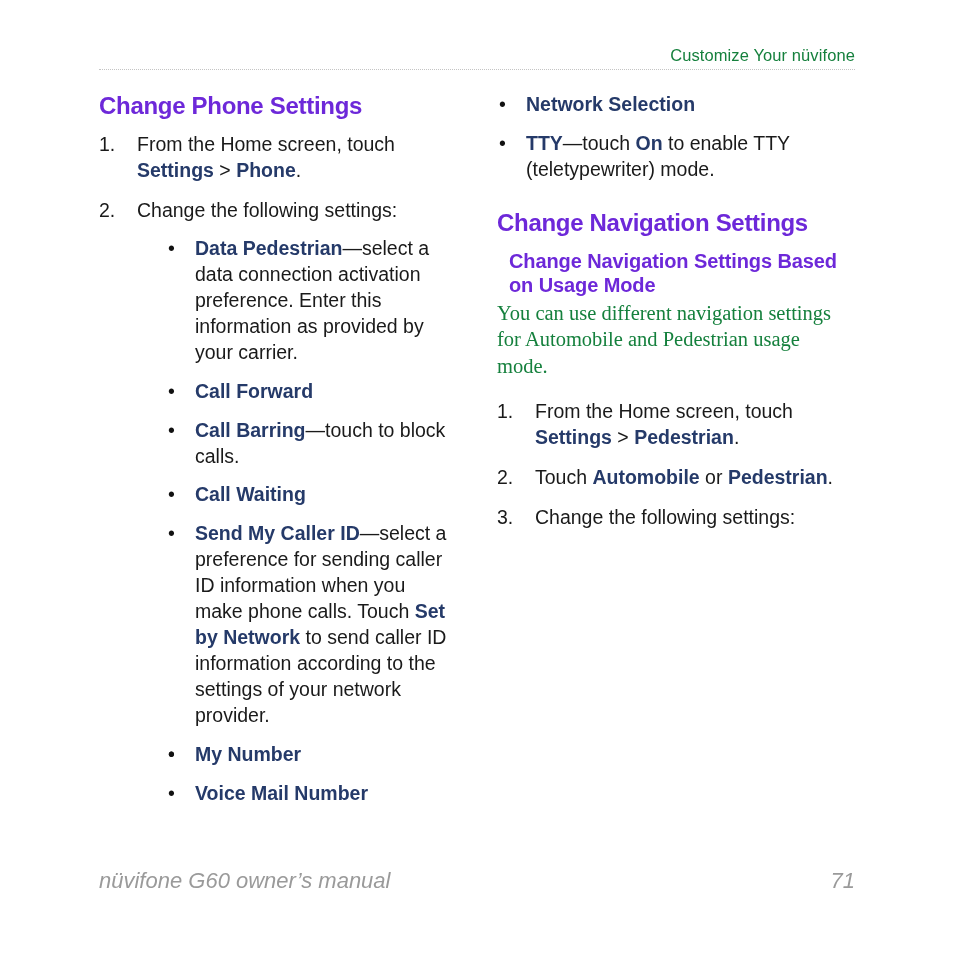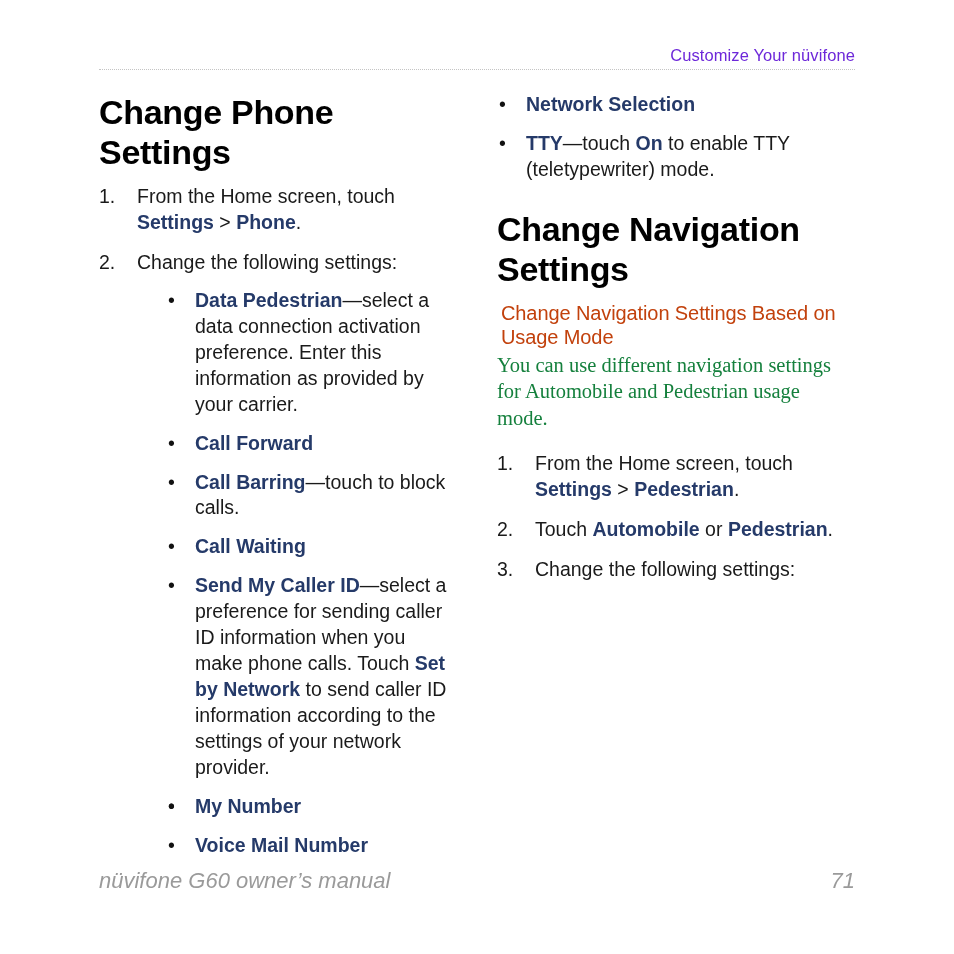--- a/index.html
+++ b/index.html
@@ -22,21 +22,21 @@
   }
 
   
   .header {
     position: absolute;
     left: 99px;
     top: 46px;
     width: 756px;
     text-align: right;
     font-size: 16.5px;
-    color: #6d28d9;
+    color: #15803d;
     letter-spacing: 0.1px;
   }
   .rule {
     position: absolute;
     left: 99px;
     top: 69px;
     width: 756px;
     height: 1px;
     border-top: 1.4px dotted #c4c4c4;
   }
@@ -46,33 +46,33 @@
     position: absolute;
     top: 92px;
     width: 357px;
   }
   .col-left  { left: 99px; }
   .col-right { left: 497px; }
 
   
   h1.title {
     margin: 0 0 12px 0;
-    font-size: 34px;
+    font-size: 24px;
     font-weight: bold;
     line-height: 1.18;
     letter-spacing: -0.3px;
-    color: #000000;
+    color: #6d28d9;
   }
   h2.subtitle {
-    margin: 0 0 2px 4px;
+    margin: 0 0 2px 12px;
     font-size: 20px;
-    font-weight: normal;
+    font-weight: bold;
     line-height: 1.22;
     letter-spacing: -0.1px;
-    color: #c2410c;
+    color: #6d28d9;
   }
 
   
   p.serif {
     margin: 0 0 20px 0;
     font-family: "Liberation Serif", serif;
     font-size: 20.5px;
     line-height: 1.29;
     color: #15803d;
   }

